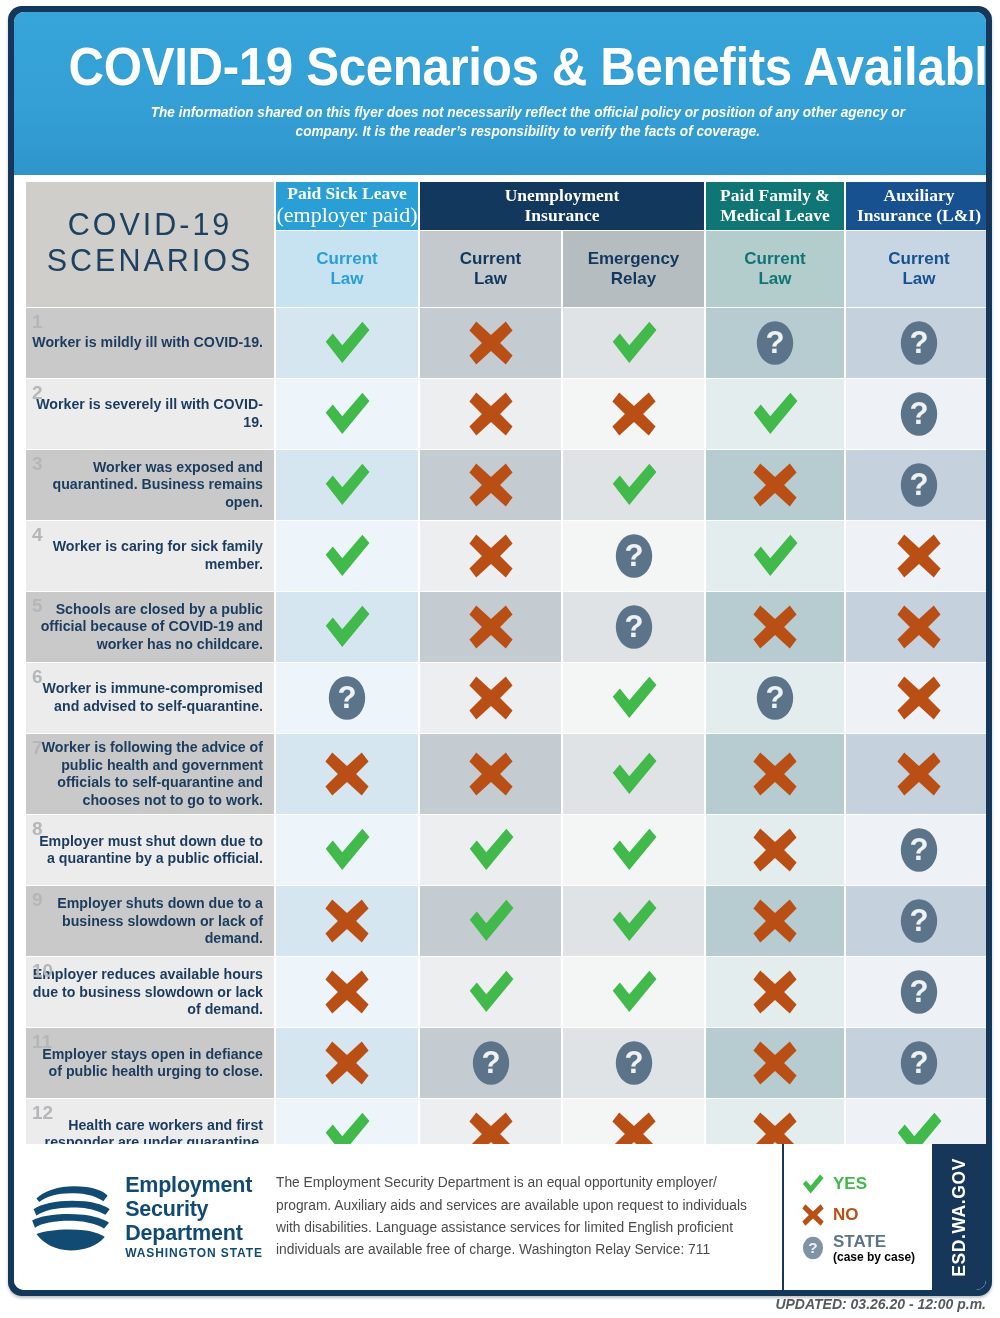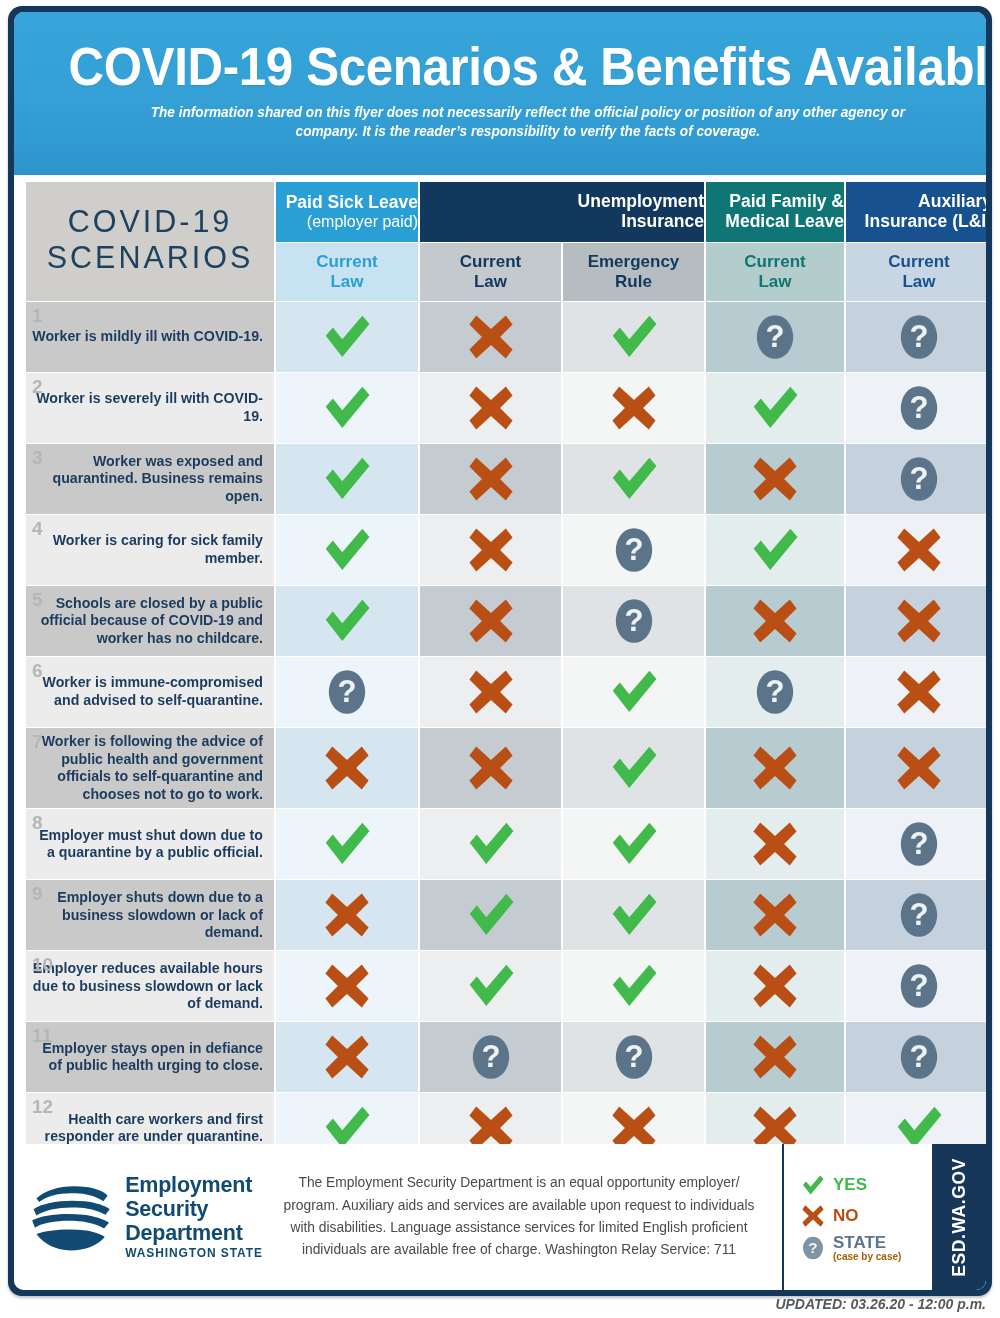--- a/index.html
+++ b/index.html
@@ -111,38 +111,38 @@
     vertical-align: middle;
     font-family: "Liberation Sans", sans-serif;
     font-weight: 400;
     font-size: 30.5px;
     line-height: 1.16;
     letter-spacing: 3.0px;
     color: #1f4160;
     padding: 4px 6px 8px 6px !important;
   }
   .hdr-top {
-    height: 60px;
-    text-align: right;
+    height: 48px;
+    text-align: center;
     color: #ffffff;
-    font-family: Liberation Sans, sans-serif;
+    font-family: Liberation Serif, serif;
     font-weight: 700;
     font-size: 17.5px;
     line-height: 1.12;
     transform: none;
   }
-  .hdr-top .sub2 { font-weight: 400; font-size: 16px; }
+  .hdr-top .sub2 { font-weight: 400; font-size: 22px; }
   .hdr-psl  { background: #2a9fd6; }
   .hdr-ui   { background: #12385e; }
   .hdr-pfml { background: #0f7575; }
   .hdr-lni  { background: #17518f; }
 
   
   .hdr-law {
-    height: 58px;
+    height: 76px;
     text-align: center;
     font-family: "Liberation Sans Narrow","Liberation Sans",sans-serif;
     font-weight: 700;
     font-size: 17px;
     line-height: 1.18;
   }
   .law-psl  { background: #c7e3f2; color: #2a9fd6; }
   .law-uic  { background: #c3c9cc; color: #12385e; }
   .law-uie  { background: #b6bdc0; color: #12385e; }
   .law-pfml { background: #b2cdcb; color: #0f7575; }
@@ -229,21 +229,20 @@
     padding: 0 20px 0 12px;
     border-right: 2px solid #16375a;
     box-sizing: border-box;
   }
   .footer-mid p {
     margin: 0;
     font-family: "Liberation Sans", sans-serif;
     font-size: 13.8px;
     line-height: 1.62;
     color: #4a4a4a;
-    text-align: center;
   }
   .footer-legend {
     width: 148px;
     display: flex;
     flex-direction: column;
     justify-content: center;
     gap: 5px;
     padding-left: 16px;
     box-sizing: border-box;
   }
@@ -253,22 +252,22 @@
     font-weight: 700;
     font-size: 17px;
     line-height: 1.0;
   }
   .legend-yes   { color: #41b94b; }
   .legend-no    { color: #b94f15; }
   .legend-maybe { color: #5c7489; }
   .legend-sub {
     font-family: "Liberation Sans Narrow","Liberation Sans",sans-serif;
     font-weight: 700;
-    font-size: 10px;
-    color: #a16207;
+    font-size: 12px;
+    color: #000000;
     line-height: 1.05;
     margin-top: 1px;
   }
   .footer-url {
     width: 54px;
     background: #16375a;
     display: flex;
     align-items: center;
     justify-content: center;
   }
@@ -345,21 +344,21 @@
             <th class="hdr-law law-psl">
               <div>Current</div>
               <div>Law</div>
             </th>
             <th class="hdr-law law-uic">
               <div>Current</div>
               <div>Law</div>
             </th>
             <th class="hdr-law law-uie">
               <div>Emergency</div>
-              <div>Rule</div>
+              <div>Relay</div>
             </th>
             <th class="hdr-law law-pfml">
               <div>Current</div>
               <div>Law</div>
             </th>
             <th class="hdr-law law-lni">
               <div>Current</div>
               <div>Law</div>
             </th>
           </tr>

